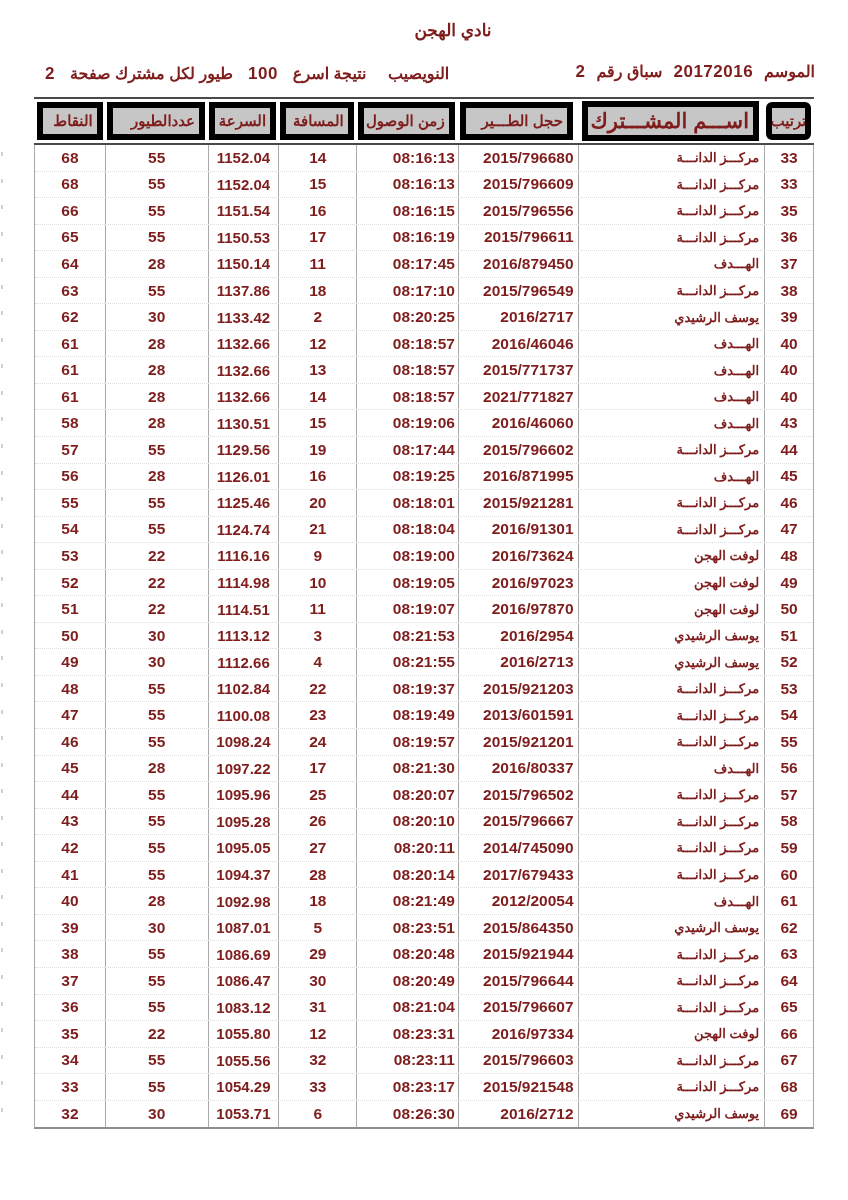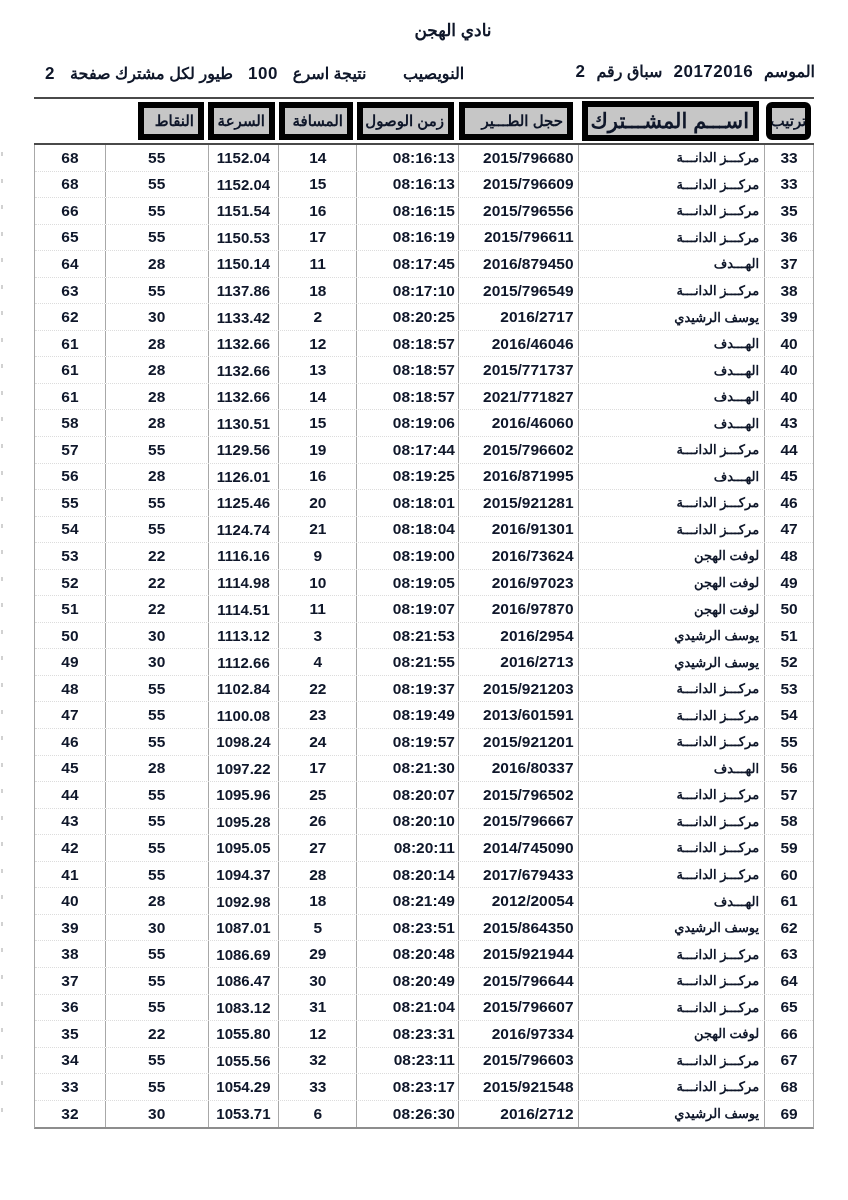--- a/index.html
+++ b/index.html
@@ -2,32 +2,32 @@
 <html lang="ar"><head>
 <meta charset="utf-8">
 <style>
   html,body { margin:0; padding:0; background:#ffffff; }
   .page {
     position:relative;
     width:848px; height:1200px;
     background:#ffffff;
     font-family:"Liberation Sans", sans-serif;
     font-weight:bold;
-    color:#0f172a;
+    color:#7f1d1d;
     overflow:hidden;
   }
   .title {
     position:absolute; top:20px; left:0; width:100%;
     text-align:center; font-size:17px;
     transform:translateX(29px);
     direction:rtl;
   }
   .subtitle { position:absolute; top:62px; left:0; right:0; height:26px; font-size:16px; }
   .sub-right { position:absolute; right:33px; top:0; display:flex; direction:rtl; gap:11px; align-items:baseline; }
-  .sub-center { position:absolute; left:403px; top:2px; direction:rtl; }
+  .sub-center { position:absolute; left:388px; top:2px; direction:rtl; }
   .sub-left { position:absolute; left:45px; top:2px; display:flex; direction:rtl; gap:15px; align-items:baseline; }
   .num { font-size:17px; letter-spacing:0.5px; }
 
   .results-table { position:absolute; left:34px; top:97px; width:780px; }
   .thead {
     display:flex; flex-direction:row-reverse;
     height:48px; box-sizing:border-box;
     border-top:2px solid #4a4a4a;
     border-bottom:2px solid #4a4a4a;
     padding:2px 1px;
@@ -120,20 +120,23 @@
         </div>
         <div class="hcell col-time">
           <div class="hcell-inner">زمن الوصول</div>
         </div>
         <div class="hcell col-dist">
           <div class="hcell-inner">المسافة</div>
         </div>
         <div class="hcell col-speed">
           <div class="hcell-inner">السرعة</div>
         </div>
+        <div class="hcell col-birds">
+          <div class="hcell-inner">عددالطيور</div>
+        </div>
         <div class="hcell col-points">
           <div class="hcell-inner">النقاط</div>
         </div>
       </div>
     <div class="tbody">
         <div class="row">
           <div class="cell col-rank">33</div>
           <div class="cell col-name">مركـــز الدانـــة</div>
           <div class="cell col-ring">2015/796680</div>
           <div class="cell col-time">08:16:13</div>

